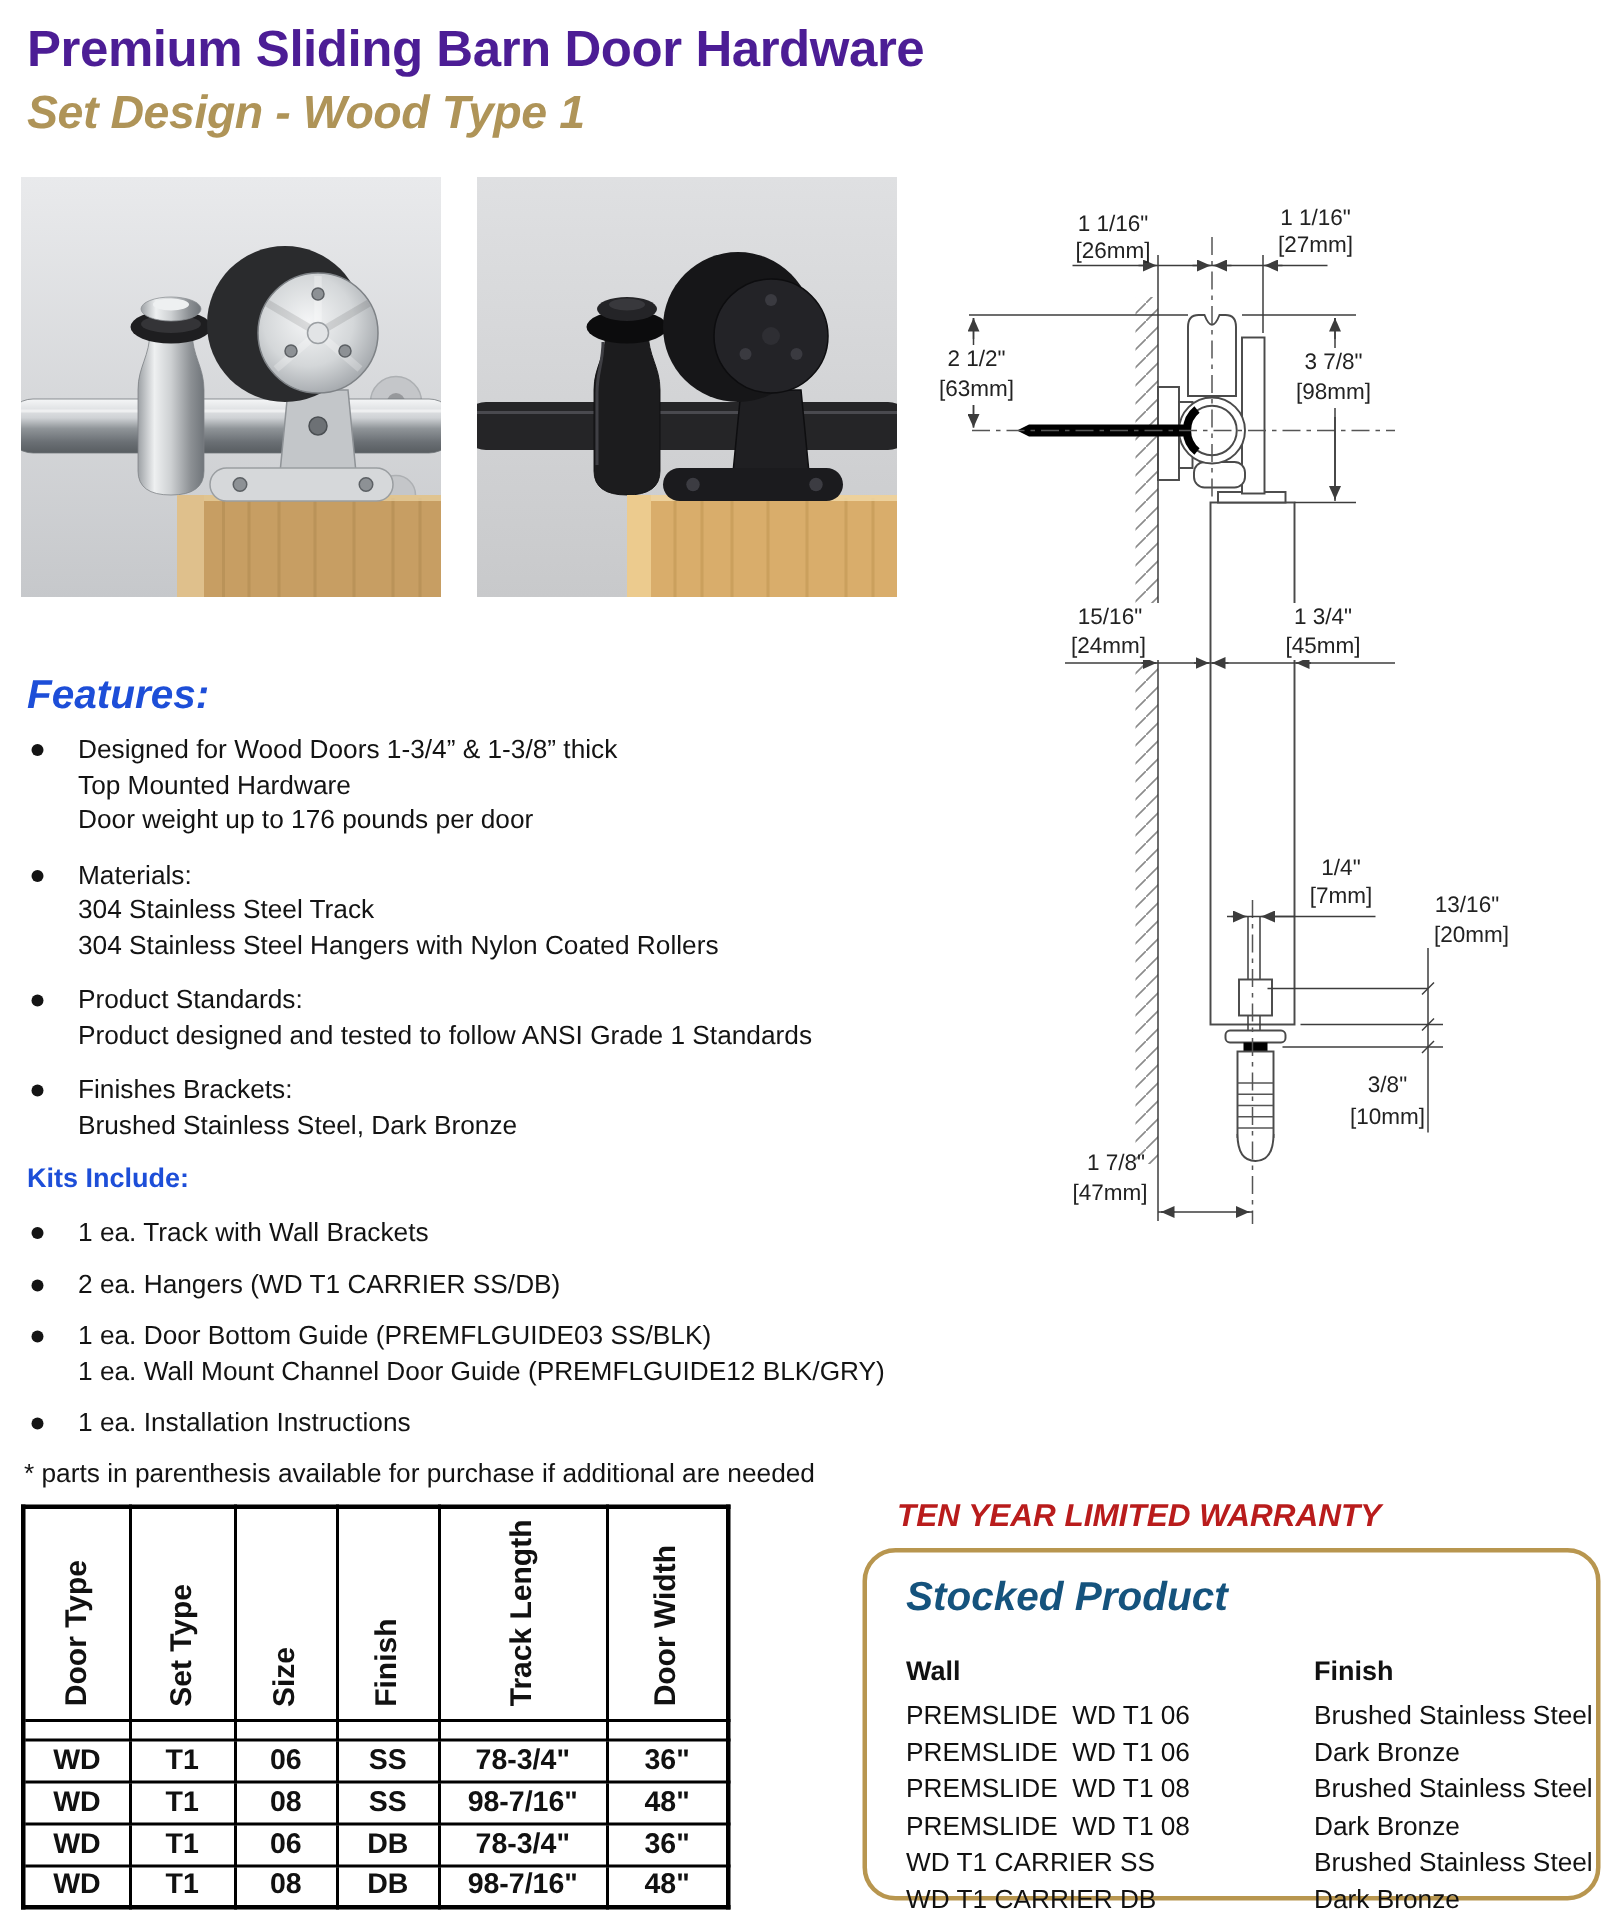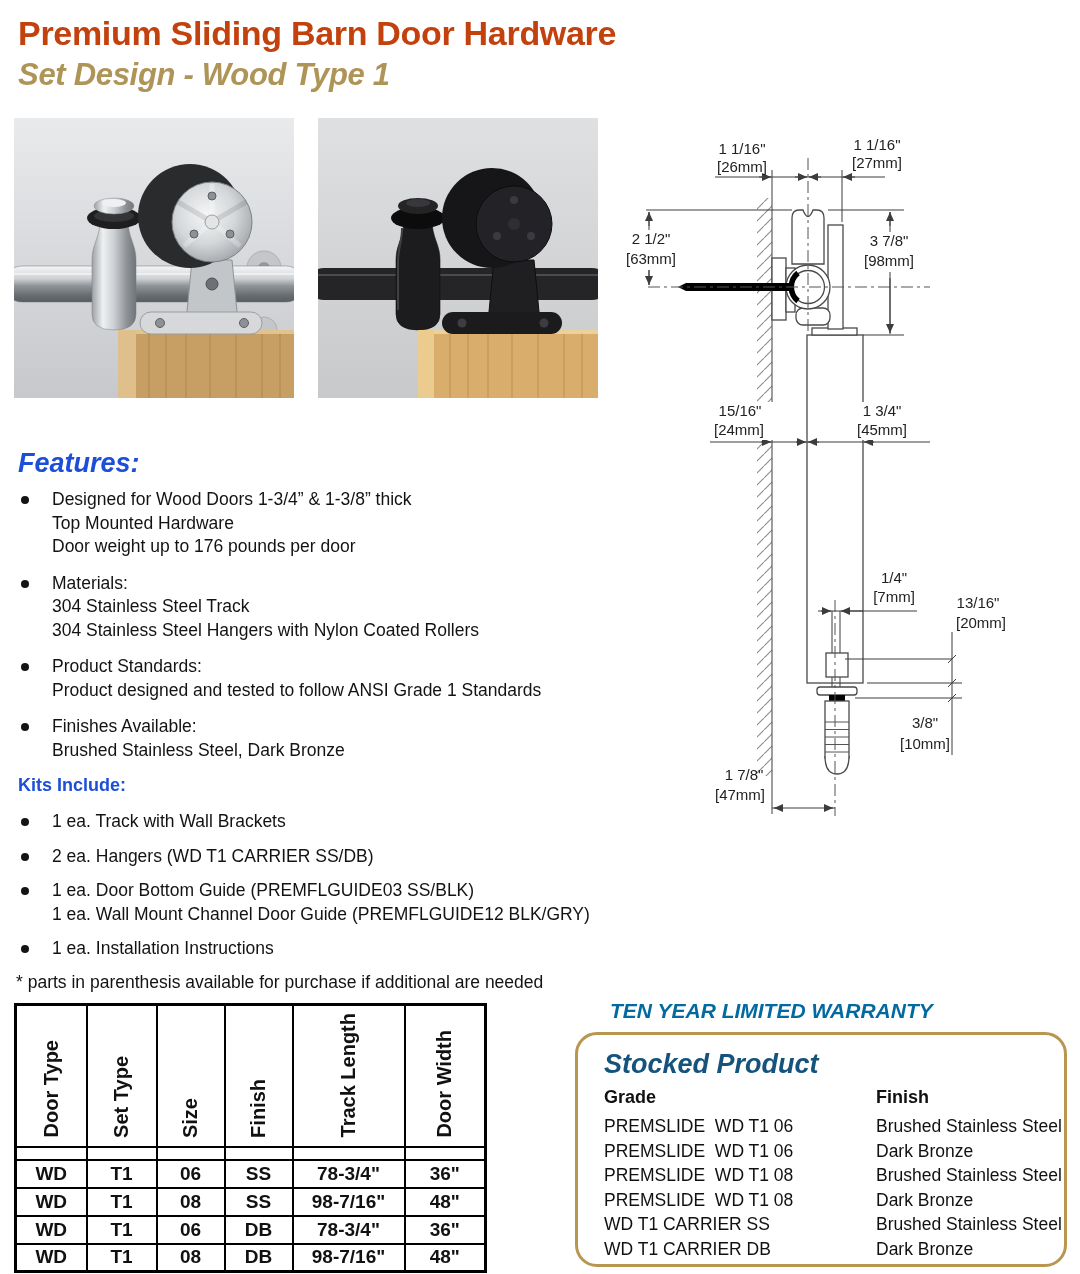--- a/index.html
+++ b/index.html
@@ -2,21 +2,21 @@
 <html><head>
 <meta charset="utf-8">
 <style>
   * { margin:0; padding:0; box-sizing:border-box; }
   html,body { background:#ffffff; }
   body { font-family:"Liberation Sans", sans-serif; color:#111; }
   .page { position:relative; width:1080px; height:1274px; background:#fff; overflow:hidden; }
 
   
   .title-block { position:absolute; left:18px; top:12px; width:640px; }
-  .main-title { font-size:34px; font-weight:bold; color:#c2410c; letter-spacing:-0.3px; line-height:1.25; }
+  .main-title { font-size:34px; font-weight:bold; color:#4c1d95; letter-spacing:-0.3px; line-height:1.25; }
   .sub-title { font-size:31px; font-weight:bold; font-style:italic; color:#AF9458; letter-spacing:-0.3px; margin-top:2px; }
 
   
   .photo { position:absolute; top:118px; width:280px; height:280px; }
   .photo1 { left:14px; }
   .photo2 { left:318px; }
 
   
   .left-col { position:absolute; left:18px; top:448px; width:600px; }
   .features-heading { font-size:27px; font-weight:bold; font-style:italic; color:#1d4ed8; margin-bottom:9px; }
@@ -30,23 +30,23 @@
   .spec-table { position:absolute; left:14px; top:1003px; border-collapse:collapse; table-layout:fixed; background:#fff; border:3px solid #000; }
   .spec-table th, .spec-table td { border:2px solid #000; text-align:center; vertical-align:middle; }
   .spec-table th { height:142px; font-size:20px; font-weight:bold; }
   .vwrap { display:flex; height:136px; justify-content:center; align-items:flex-end; padding-bottom:6px; }
   .vtxt { writing-mode:vertical-rl; transform:rotate(180deg); white-space:nowrap; font-weight:bold; font-size:20px; }
   .spec-table tr.spacer td { height:13px; border-left:2px solid #000; border-right:2px solid #000; }
   .spec-table td.val { height:28px; font-size:19px; font-weight:bold; padding:1px 2px;text-align:center; }
   .c1{width:71px;} .c2{width:70px;} .c3{width:68px;} .c4{width:68px;} .c5{width:112px;} .c6{width:81px;}
 
   
-  .warranty { position:absolute; left:598px; top:999px; font-size:21px; font-weight:bold; font-style:italic; color:#0369a1;margin-left:12px; }
+  .warranty { position:absolute; left:598px; top:999px; font-size:21px; font-weight:bold; font-style:italic; color:#b91c1c; }
   .stocked-box { position:absolute; left:575px; top:1032px; width:492px; height:235px; border:3px solid #B8964F; border-radius:22px; padding:14px 26px 0 26px; background:#fff; }
-  .stocked-title { font-size:27px; font-weight:bold; font-style:italic; color:#15537D; margin-bottom:7px; }
+  .stocked-title { font-size:27px; font-weight:bold; font-style:italic; color:#15537D; margin-bottom:24px; }
   .stock-grid { display:grid; grid-template-columns:272px 1fr; }
   .stock-head { font-size:18px; font-weight:bold; padding-bottom:6px; }
   .stock-cell { font-size:17.5px; line-height:24.5px; white-space:pre; }
 
   
   .diagram { position:absolute; left:620px; top:130px; }
   .diagram text { font-family:"Liberation Sans", sans-serif; font-size:15px; fill:#222; }
   .thin { stroke:#3c3c3c; stroke-width:1; fill:none; }
   .part { stroke:#4a4a4a; stroke-width:1.3; fill:#fff; }
   .cline { stroke:#555; stroke-width:1; fill:none; stroke-dasharray:12 4 3 4; }
@@ -199,21 +199,21 @@
     <div class="bullet-item">
       <div>Materials:</div>
       <div>304 Stainless Steel Track</div>
       <div>304 Stainless Steel Hangers with Nylon Coated Rollers</div>
     </div>
     <div class="bullet-item">
       <div>Product Standards:</div>
       <div>Product designed and tested to follow ANSI Grade 1 Standards</div>
     </div>
     <div class="bullet-item">
-      <div>Finishes Available:</div>
+      <div>Finishes Brackets:</div>
       <div>Brushed Stainless Steel, Dark Bronze</div>
     </div>
 
     <div class="kits">
       <div class="kits-heading">Kits Include:</div>
       <div class="bullet-item">
         <div>1 ea. Track with Wall Brackets</div>
       </div>
       <div class="bullet-item">
         <div>2 ea. Hangers (WD T1 CARRIER SS/DB)</div>
@@ -312,21 +312,21 @@
         <td class="val">48"</td>
       </tr>
     </tbody>
   </table>
 
   <div class="warranty">TEN YEAR LIMITED WARRANTY</div>
 
   <div class="stocked-box">
     <div class="stocked-title">Stocked Product</div>
     <div class="stock-grid">
-      <div class="stock-head">Grade</div>
+      <div class="stock-head">Wall</div>
       <div class="stock-head">Finish</div>
       <div class="stock-cell">PREMSLIDE  WD T1 06</div>
       <div class="stock-cell">Brushed Stainless Steel</div>
       <div class="stock-cell">PREMSLIDE  WD T1 06</div>
       <div class="stock-cell">Dark Bronze</div>
       <div class="stock-cell">PREMSLIDE  WD T1 08</div>
       <div class="stock-cell">Brushed Stainless Steel</div>
       <div class="stock-cell">PREMSLIDE  WD T1 08</div>
       <div class="stock-cell">Dark Bronze</div>
       <div class="stock-cell">WD T1 CARRIER SS</div>

